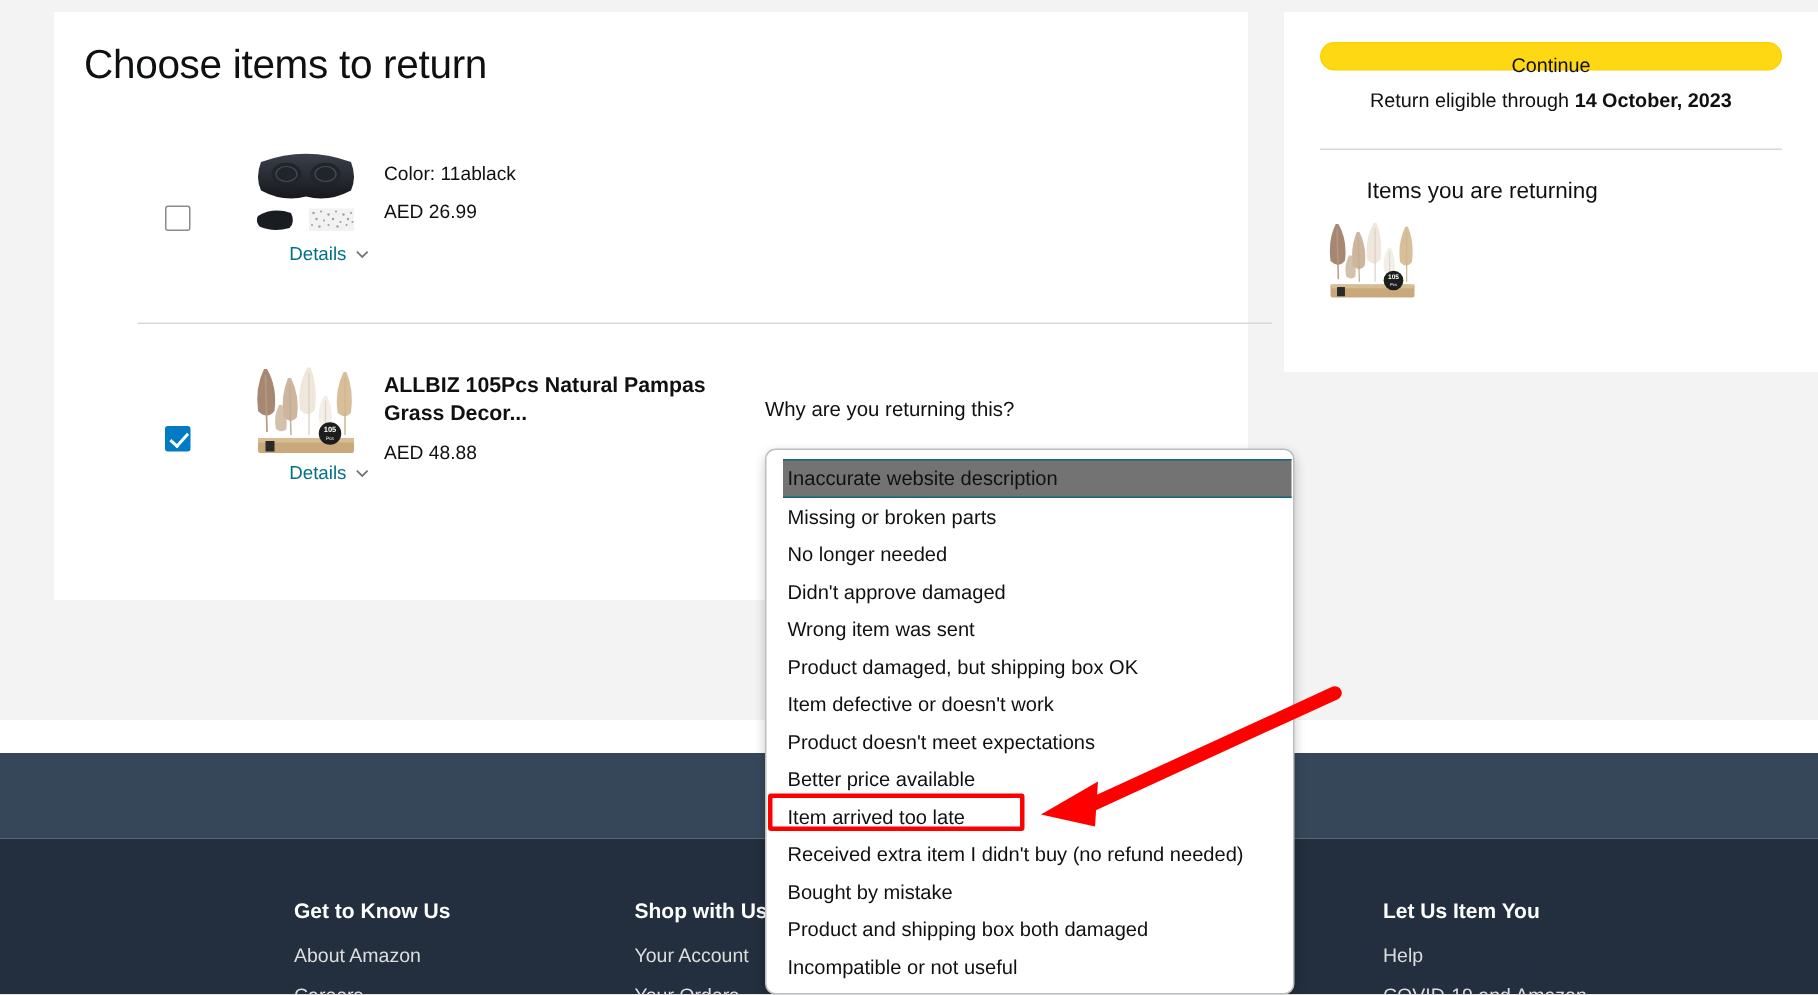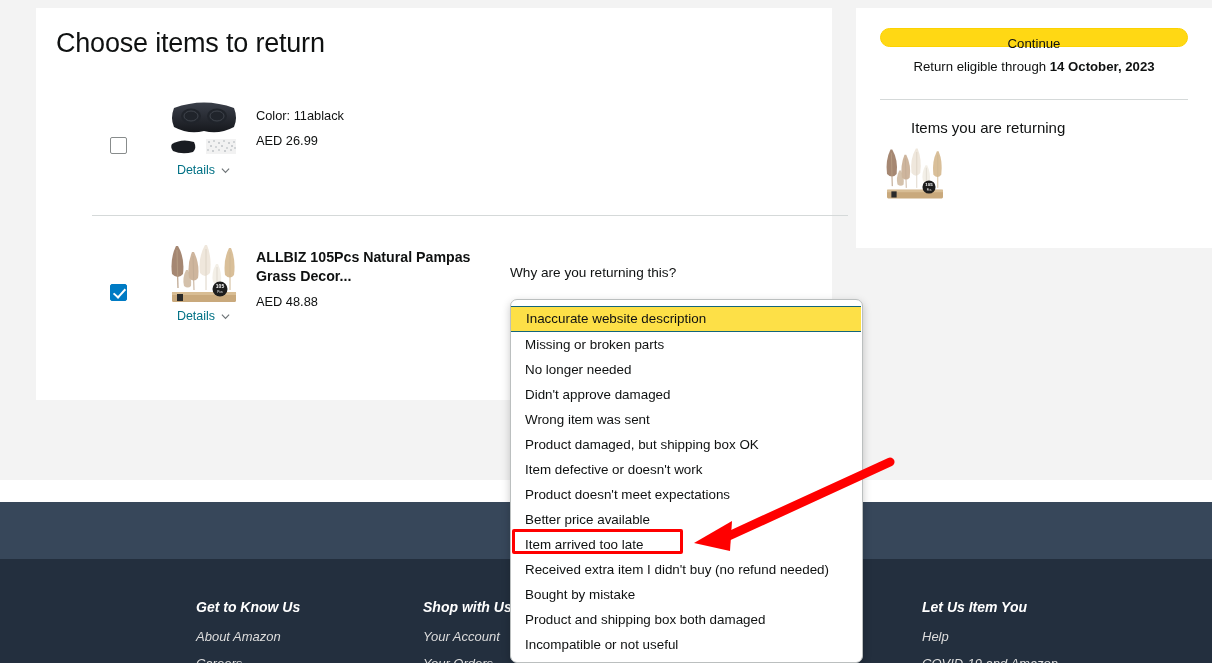--- a/index.html
+++ b/index.html
@@ -61,21 +61,21 @@
   }
   .cb.checked::after {
     content: "";
     position: absolute; left: 5px; top: 1px;
     width: 5px; height: 10px;
     border: solid #ffffff; border-width: 0 2px 2px 0;
     transform: rotate(42deg);
   }
 
   
-  .thumb-col { position: absolute; left: 125px; width: 85px; text-align: center; }
+  .thumb-col { position: absolute; left: 125px; width: 85px; text-align: right; }
   .row1 .thumb-col { top: 12px; }
   .row2 .thumb-col { top: 10px; }
   .thumb { width: 80px; height: 66px; margin: 0 auto; display:block; }
 
   .details-link {
     margin-top: 2px; font-size: 12.5px; color: #007185;
     cursor: pointer; display: inline-flex; align-items: center; gap: 6px;
     white-space: nowrap;
   }
   .chev { display: inline-block; width: 9px; height: 9px; }
@@ -113,26 +113,26 @@
     overflow: hidden;
     z-index: 30;
   }
   .dd-option {
     height: 25px; line-height: 25px;
     padding: 0 10px 0 14px;
     font-size: 13.4px; color: #0F1111;
     white-space: nowrap; cursor: pointer;
   }
   .dd-option.selected {
-    background: #fde047;
+    background: #737373;
     border-top: 1px solid #13657A;
     border-bottom: 1px solid #13657A;
     height: 26px; line-height: 24px;
-    margin-left: 0; margin-right: 1px;
-    padding-left: 15px;
+    margin-left: 11px; margin-right: 1px;
+    padding-left: 3px;
   }
 
   
   .red-box {
     position: absolute; left: 512px; top: 529px;
     width: 171px; height: 25px;
     border: 3px solid #FF0000;
     border-radius: 2px;
     z-index: 60; pointer-events: none;
   }
@@ -172,21 +172,21 @@
   
   .footer-top {
     position: absolute; left: 0; top: 502px; width: 1212px; height: 57px;
     background: #37475A;
   }
   .footer-main {
     position: absolute; left: 0; top: 559px; width: 1212px; height: 104px;
     background: #232F3E;
   }
   .footer-cols {
-    position: absolute; left: 0; top: 0; width: 1212px; height: 104px; font-style: italic;
+    position: absolute; left: 0; top: 0; width: 1212px; height: 104px;
   }
   .fcol { position: absolute; top: 40px; }
   .fcol.c1 { left: 196px; }
   .fcol.c2 { left: 423px; }
   .fcol.c4 { left: 922px; }
   .fcol h4 {
     font-size: 14px; font-weight: 700; color: #ffffff; margin-bottom: 14px;
     white-space: nowrap;
   }
   .fcol a {

